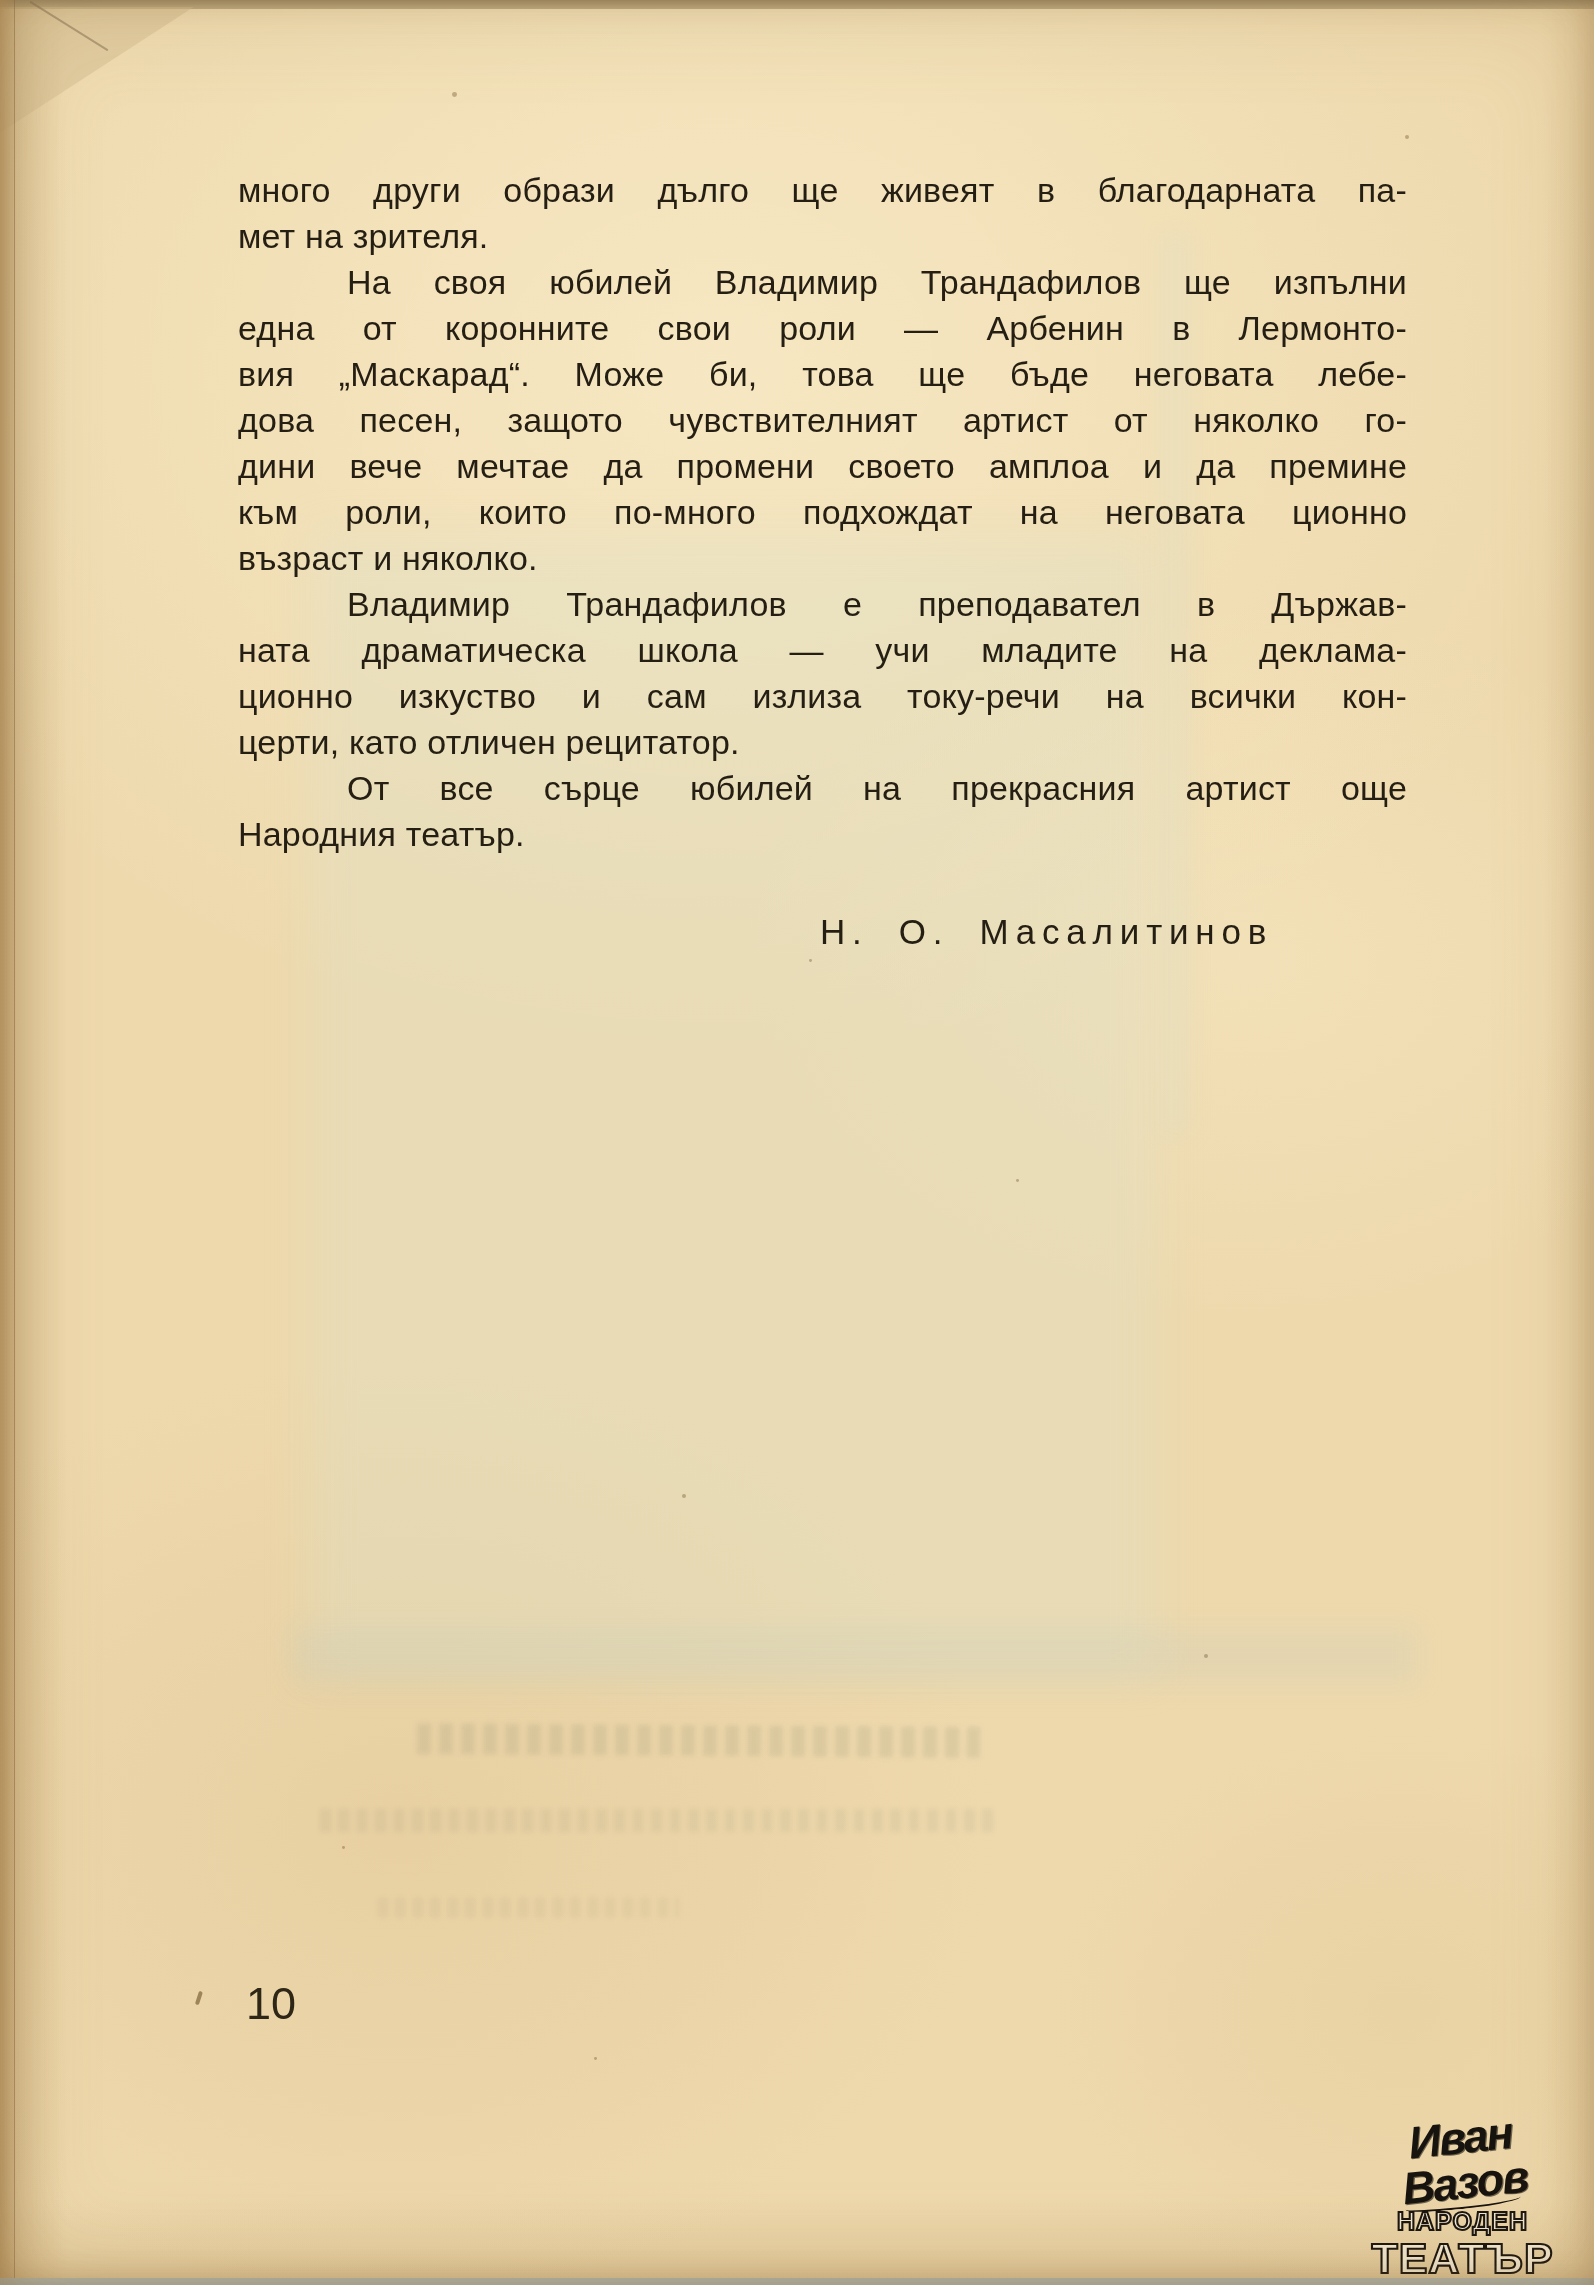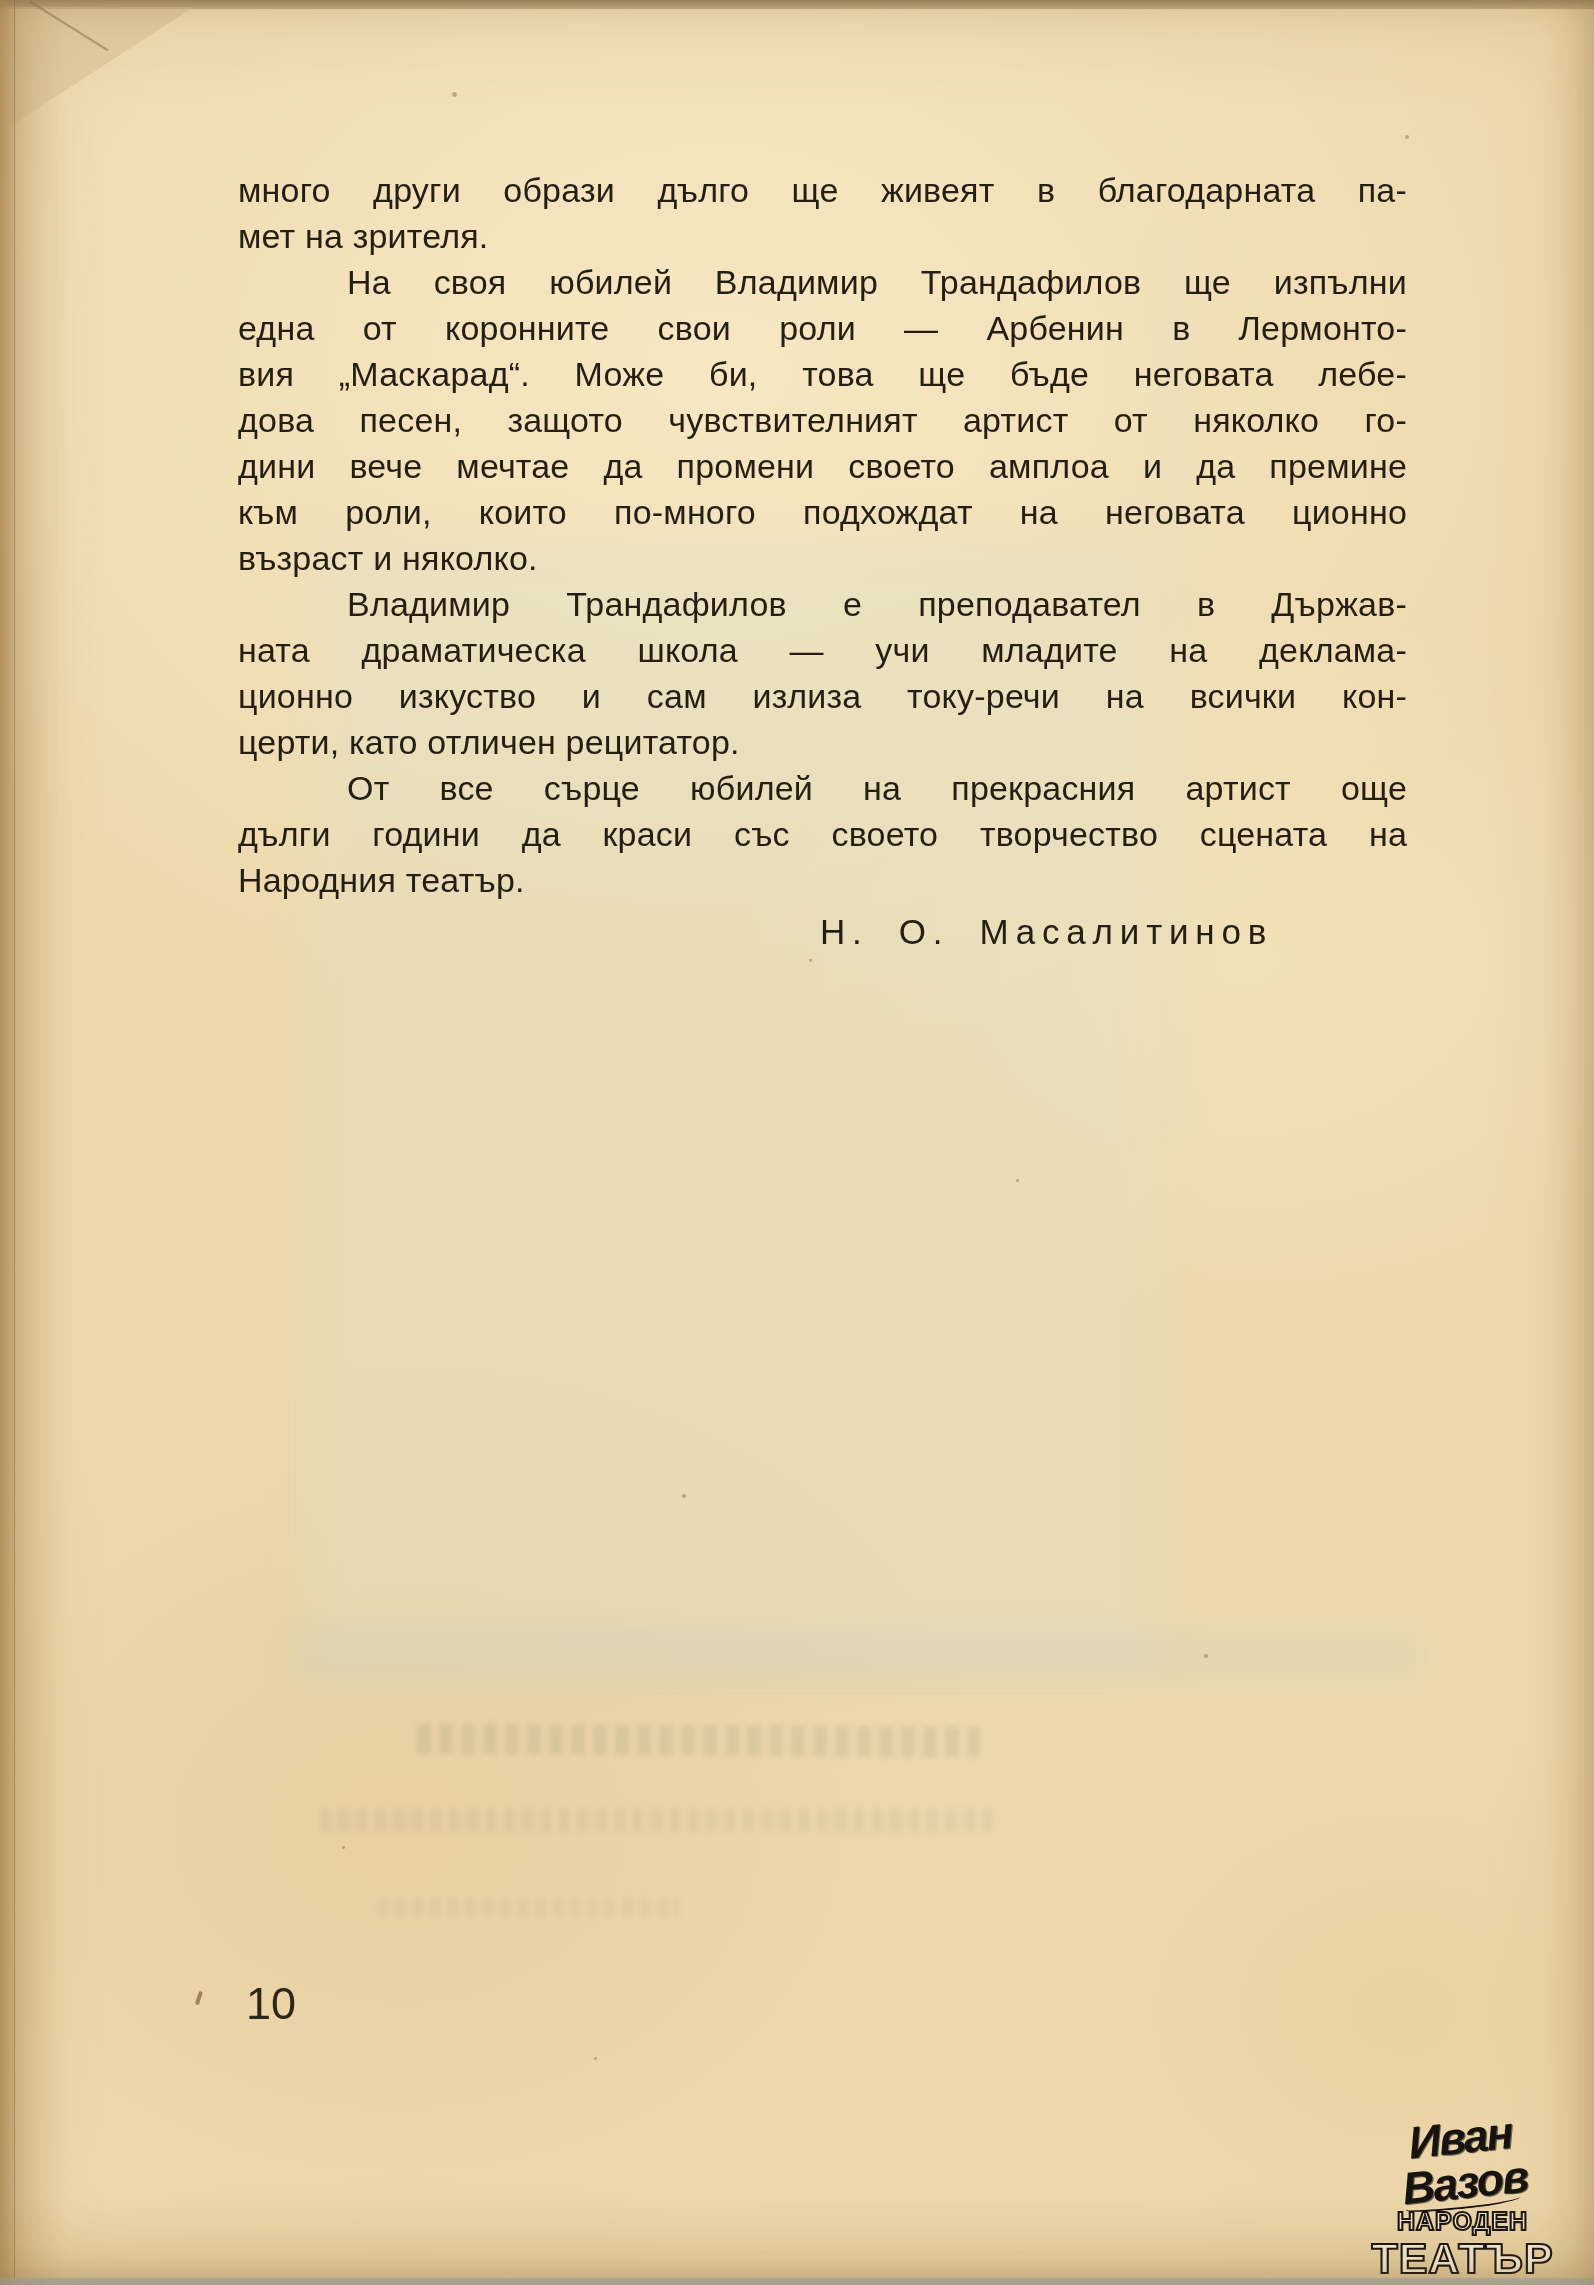--- a/index.html
+++ b/index.html
@@ -209,21 +209,20 @@
       <div class="line">вия „Маскарад“. Може би, това ще бъде неговата лебе-</div>
       <div class="line">дова песен, защото чувствителният артист от няколко го-</div>
       <div class="line">дини вече мечтае да промени своето амплоа и да премине</div>
       <div class="line">към роли, които по-много подхождат на неговата ционно</div>
       <div class="line last">възраст и няколко.</div>
       <div class="line indent">Владимир Трандафилов е преподавател в Държав-</div>
       <div class="line">ната драматическа школа — учи младите на деклама-</div>
       <div class="line">ционно изкуство и сам излиза току-речи на всички кон-</div>
       <div class="line last">церти, като отличен рецитатор.</div>
       <div class="line indent">От все сърце юбилей на прекрасния артист още</div>
-      <div class="line">дълги години да краси със своето творчество сцената на</div>
       <div class="line last">Народния театър.</div>
     </div>
 
   <div class="signature">Н. О. Масалитинов</div>
 
   <div class="page-number">10</div>
 
   <div class="stamp">
     <div class="stamp-script">Иван Вазов</div>
     <div class="stamp-flourish"></div>

